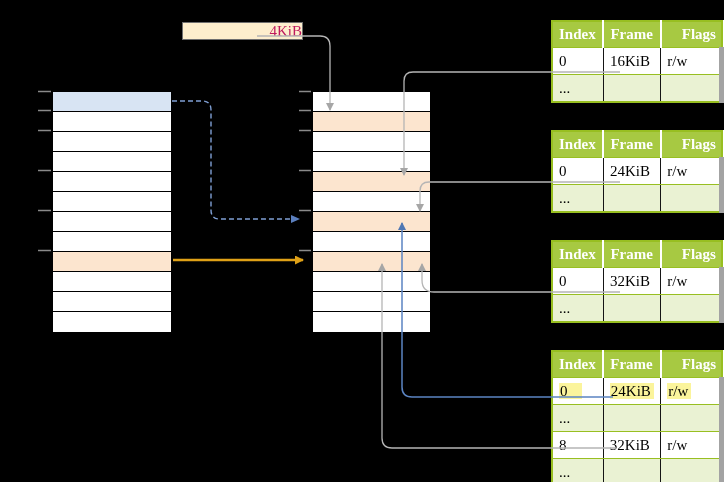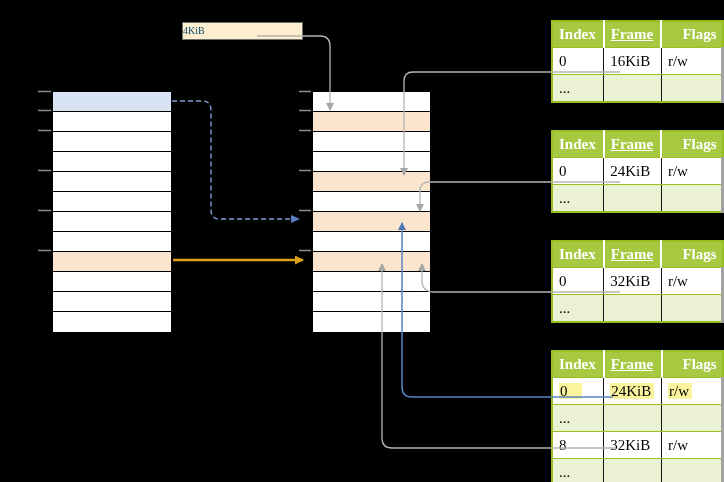--- a/index.html
+++ b/index.html
@@ -11,36 +11,36 @@
   #left-col{left:52px;top:91px;width:120px;height:242px;}
   #mid-col{left:312px;top:91px;width:119px;height:242px;}
   .mem-row{height:20px;box-sizing:border-box;border-bottom:1px solid #000;background:#fff;}
   .mem-row:last-child{border-bottom:none;}
   .mem-row.blue{background:#d8e4f3;}
   .mem-row.orange{background:#fce5cf;}
   .mem-row.white{background:#ffffff;}
 
   
   .label-box{position:absolute;left:182px;top:22px;width:121px;height:18px;box-sizing:border-box;
-             background:#fdeecd;border:1px solid #6f6f6f;color:#0c4a6e;font-size:10px;line-height:16px;
-             text-align:left;z-index:2;}
+             background:#fdeecd;border:1px solid #6f6f6f;color:#be185d;font-size:15px;line-height:16px;
+             text-align:right;z-index:2;}
 
   
   table.pt{position:absolute;border-collapse:collapse;background:#fff;z-index:3;
            border:2px solid #98bf21;font-size:15px;color:#000;table-layout:fixed;}
   table.pt th{background:#a7c942;color:#fff;font-weight:bold;text-align:left;
               padding:2px 0 2px 6px;height:21px;border-right:2px solid #fff;
               border-bottom:1px solid #98bf21;}
   table.pt th:last-child{border-right:none;padding-left:20px;}
   table.pt td{padding:2px 0 2px 6px;height:22px;border-right:1px solid #151515;
               border-bottom:1px solid #98bf21;background:#fff;vertical-align:middle;}
-  table.pt td:last-child{border-right:3px solid #a3a3a3;}
+  table.pt td:last-child{border-right:5px solid #a3a3a3;}
   table.pt tr:last-child td{border-bottom:none;}
   table.pt tr.alt td{background:#eaf2d3;}
-  .w-index{width:54px;} .w-frame{width:60px;text-decoration:underline;} .w-flags{width:46px;}
+  .w-index{width:54px;} .w-frame{width:60px;} .w-flags{width:46px;}
   #pt1{left:551px;top:20px;} #pt2{left:551px;top:130px;}
   #pt3{left:551px;top:240px;} #pt4{left:551px;top:350px;}
   .hl{background:#fbf49c;padding:0 3px 0 1px;}
   .hl.pad-r{padding-right:14px;}
 
   
   svg.overlay{position:absolute;left:0;top:0;z-index:4;pointer-events:none;}
   .ln-gray{stroke:#b5b5b5;stroke-width:1.3;fill:none;}
   .ln-blue{stroke:#5b84c2;stroke-width:1.5;fill:none;}
   .ln-dash{stroke:#7f9fd4;stroke-width:1.4;fill:none;stroke-dasharray:5 3;}

